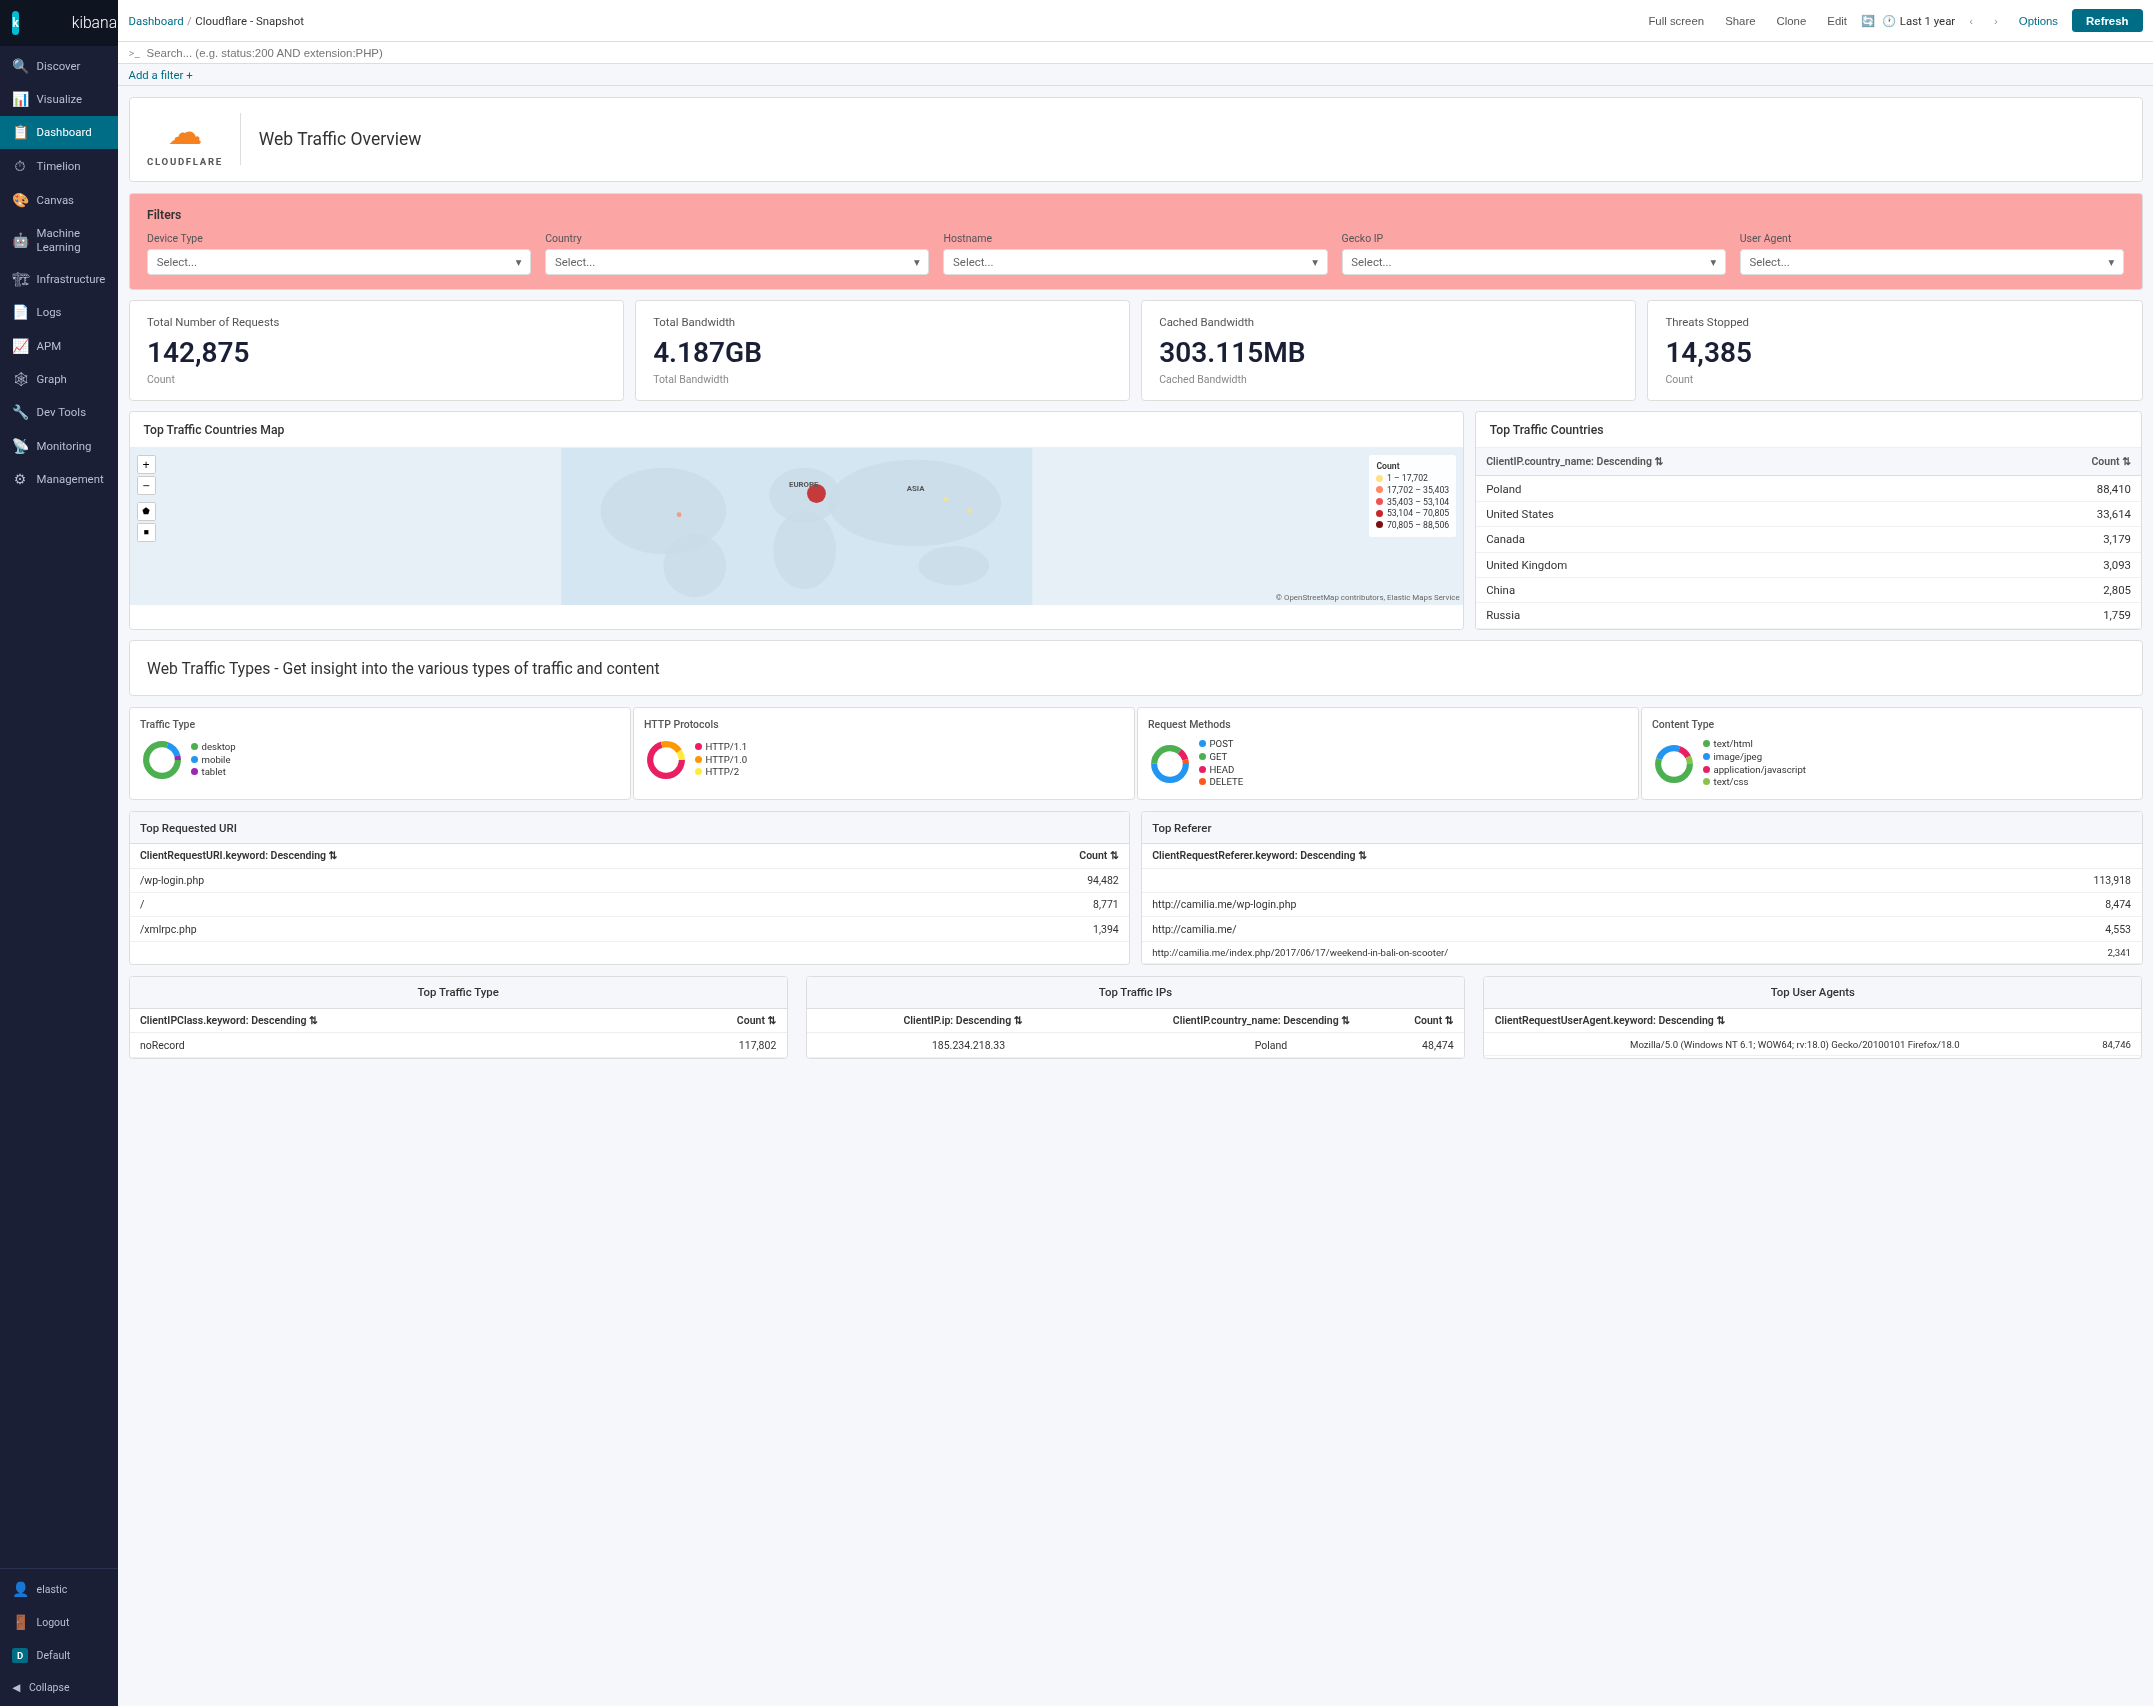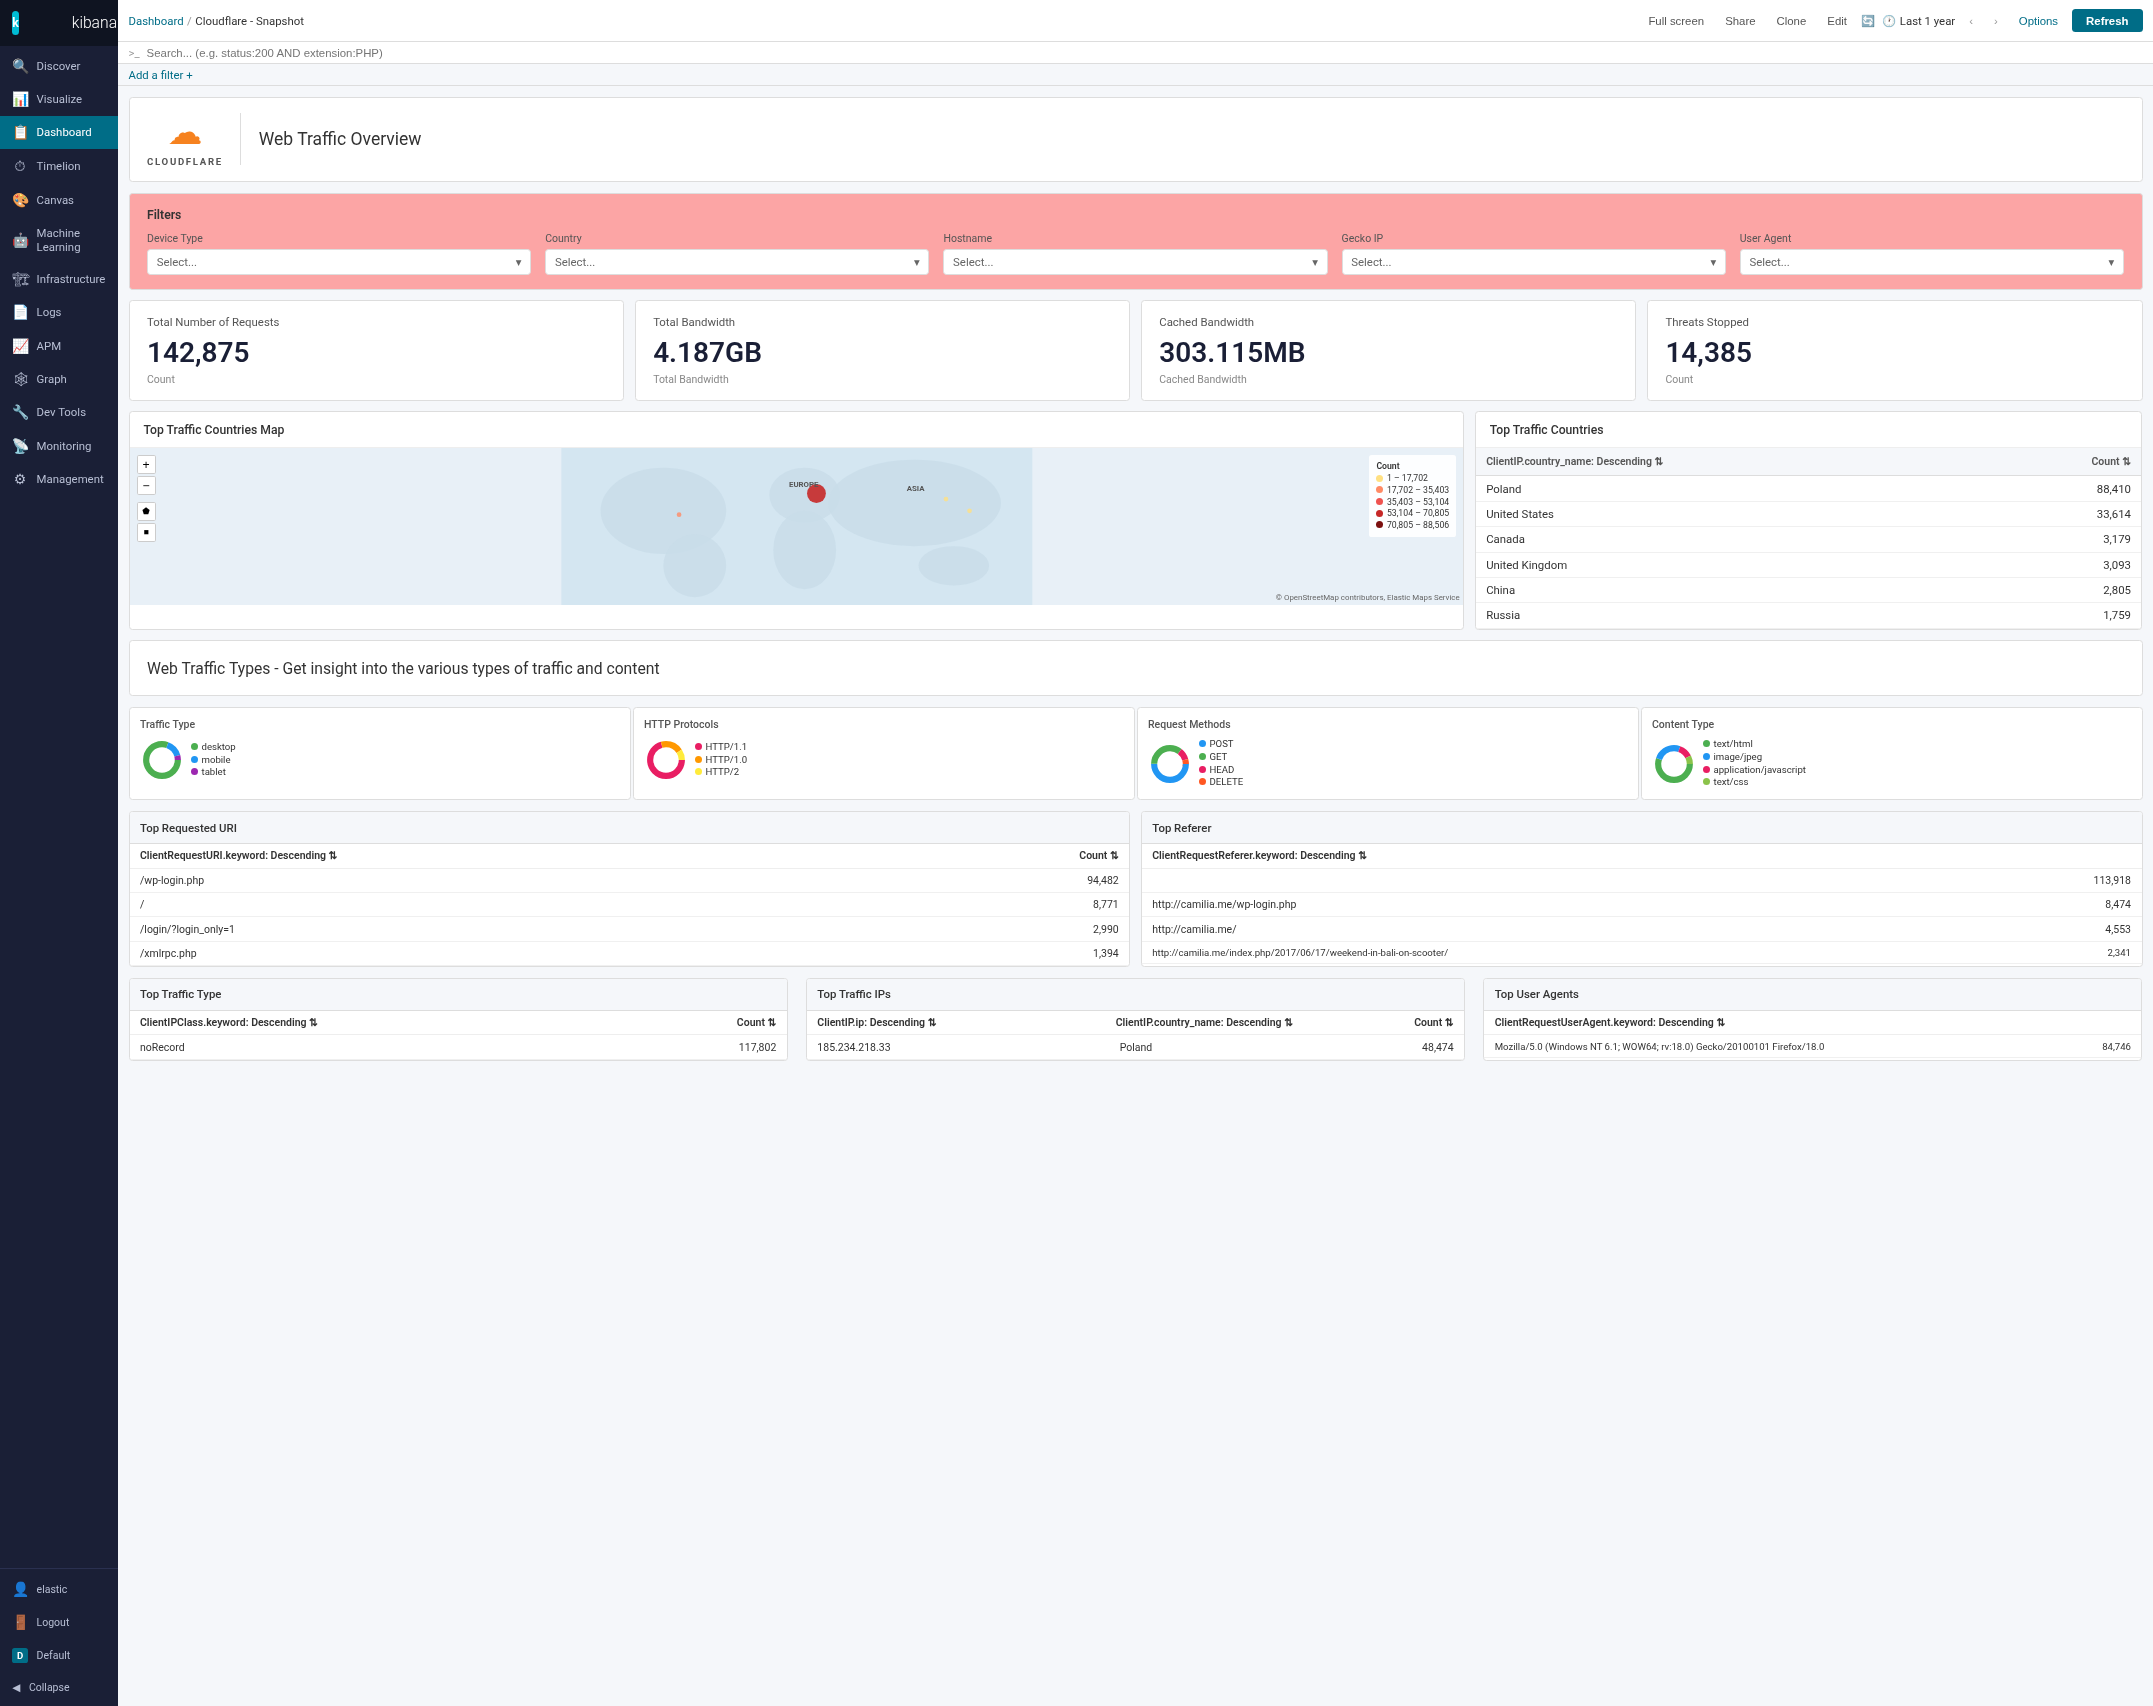--- a/index.html
+++ b/index.html
@@ -172,21 +172,21 @@
 
     
     .bottom-tables { display: grid; grid-template-columns: 1fr 1fr; gap: 10.5px; margin-bottom: 10.5px; }
     .table-card { background: white; border: 0.9px solid #ddd; border-radius: 3.5px; overflow: hidden; }
     .table-card-header { padding: 8.7px 10.5px; background: #f5f7fa; border-bottom: 0.9px solid #ddd; }
     .table-col-header { display: flex; justify-content: space-between; font-size: 10.5px; font-weight: 600; color: #333; padding: 5.2px 10.5px; border-bottom: 0.9px solid #eee; }
     .table-col-header span { cursor: pointer; }
     .table-row-data { display: flex; justify-content: space-between; padding: 5.2px 10.5px; border-bottom: 0.9px solid #f0f0f0; font-size: 10.5px; }
 
     
-    .bottom-three { display: grid; grid-template-columns: 1fr 1fr 1fr; gap: 18px; margin-bottom: 10.5px; }
+    .bottom-three { display: grid; grid-template-columns: 1fr 1fr 1fr; gap: 18px; margin-bottom: 10.5px; text-align: center; }
 
     
     ::-webkit-scrollbar { width: 5.2px; }
     ::-webkit-scrollbar-track { background: #f0f0f0; }
     ::-webkit-scrollbar-thumb { background: #bbb; border-radius: 2.6px; }
   </style>
 </head>
 <body>
 
 <nav id="sidebar">
@@ -598,24 +598,20 @@
         </div>
         <div class="table-row-data">
           <span>/wp-login.php</span>
           <span>94,482</span>
         </div>
         <div class="table-row-data">
           <span>/</span>
           <span>8,771</span>
         </div>
         <div class="table-row-data">
-          <span>/login/?login_only=1</span>
-          <span>2,990</span>
-        </div>
-        <div class="table-row-data">
           <span>/xmlrpc.php</span>
           <span>1,394</span>
         </div>
       </div>
       <div class="table-card">
         <div class="table-card-header" style="font-size:11.4px;font-weight:500;">Top Referer</div>
         <div class="table-col-header">
           <span><span>ClientRequestReferer.keyword: Descending</span> ⇅</span>
           <span></span>
         </div>

